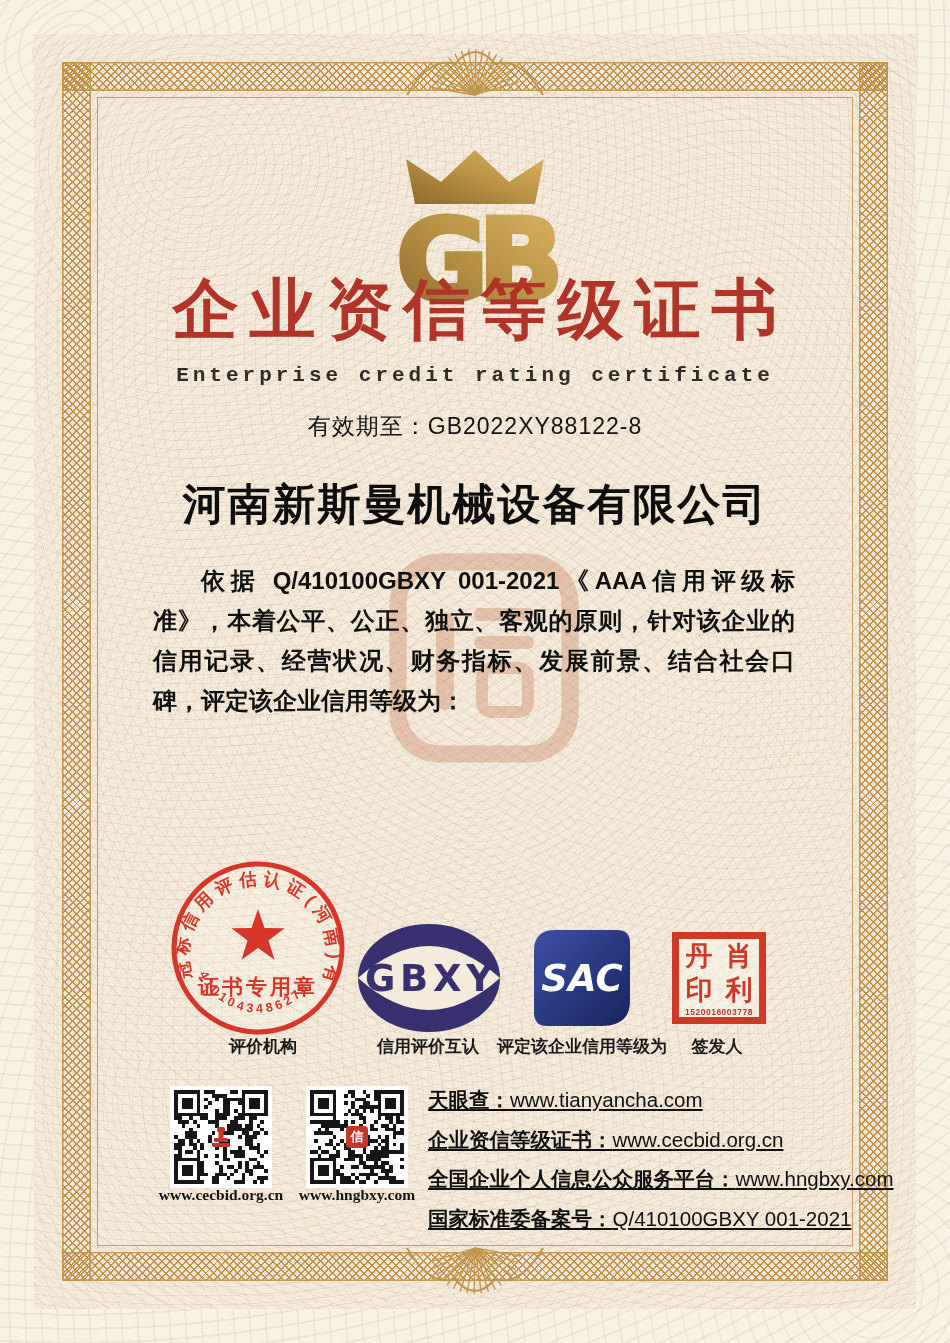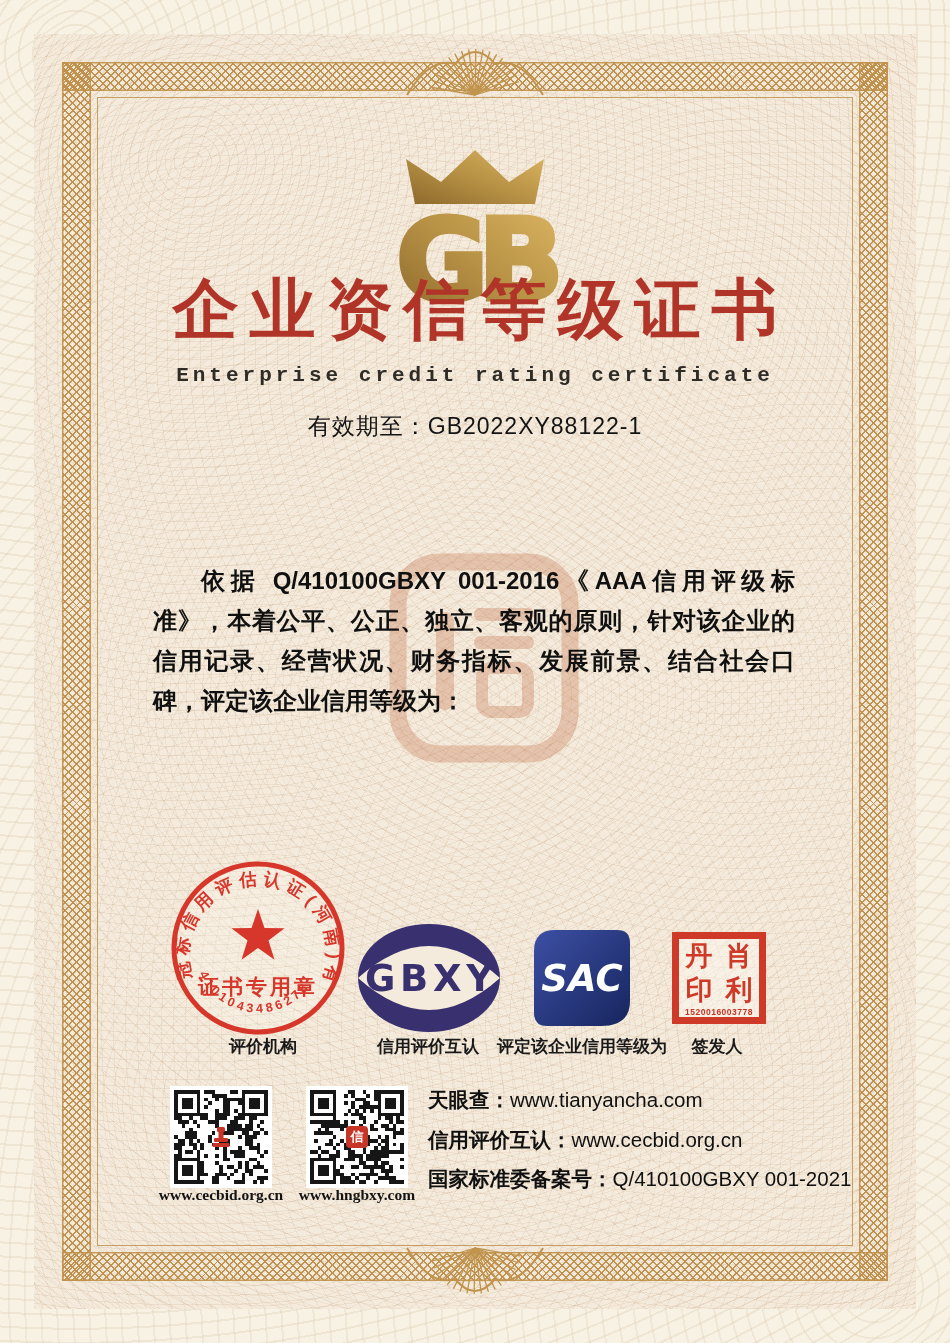--- a/index.html
+++ b/index.html
@@ -75,21 +75,21 @@
   .qr-center{position:absolute;left:50%;top:50%;width:24px;height:24px;transform:translate(-50%,-50%);
     display:flex;align-items:center;justify-content:center;}
   .qr-seal{width:22px;height:22px;background:#c73527;border-radius:4px;color:#fff;
     font-family:"Liberation Serif",serif;font-weight:700;font-size:13px;display:flex;align-items:center;justify-content:center;}
   .qr-label{position:absolute;top:1186px;font-family:"Liberation Serif",serif;font-weight:700;
     font-size:15.5px;color:#131313;text-align:center;}
   .qlbl1{left:158px;width:126px;}
   .qlbl2{left:296px;width:122px;}
 
   .flines{position:absolute;left:428px;top:1086px;width:478px;}
-  .f-line{font-size:20.5px;font-weight:600;color:#101010;margin-bottom:11.5px;white-space:nowrap;}
+  .f-line{font-size:20.5px;font-weight:600;color:#101010;margin-bottom:11.5px;white-space:nowrap;text-decoration:underline;}
   .f-line .val{font-weight:500;}
 </style>
 </head>
 <body>
 
 <div class="page">
   <div class="panel"></div>
   <div class="band top"></div>
   <div class="band bottom"></div>
   <div class="band left"></div>
@@ -160,22 +160,23 @@
           <stop offset=".5" stop-color="#b89245"></stop>
           <stop offset="1" stop-color="#ddb763"></stop>
       </linearGradient>
     </defs>
     <path d="M40 58 L31 13 L66 36 L100 4 L134 36 L169 13 L160 58 Z" fill="url(#gold)"></path>
     <text x="100" y="153" text-anchor="middle" font-family="DejaVu Sans, sans-serif" font-weight="bold" font-size="112" letter-spacing="-10" fill="url(#gold)" stroke="url(#gold)" stroke-width="5" paint-order="stroke">GB</text>
   </svg>
 
   <div class="center title">企业资信等级证书</div>
   <div class="center subtitle">Enterprise credit rating certificate</div>
-  <div class="center certno"><span>有效期至：</span><span>GB2022XY88122-1</span></div>
-  <div class="body-text">依据 Q/410100GBXY  001-2016《AAA信用评级标准》，本着公平、公正、独立、客观的原则，针对该企业的信用记录、经营状况、财务指标、发展前景、结合社会口碑，评定该企业信用等级为：</div>
+  <div class="center certno"><span>有效期至：</span><span>GB2022XY88122-8</span></div>
+  <div class="center company">河南新斯曼机械设备有限公司</div>
+  <div class="body-text">依据 Q/410100GBXY  001-2021《AAA信用评级标准》，本着公平、公正、独立、客观的原则，针对该企业的信用记录、经营状况、财务指标、发展前景、结合社会口碑，评定该企业信用等级为：</div>
 
 
   <svg class="roundseal" width="180" height="180" viewBox="0 0 180 180">
     <defs>
       <path id="ringPath" d="M 24,120 A 70,70 0 1 1 156,120"></path>
       <path id="numPath" d="M 29,110 A 64,64 0 0 0 151,110"></path>
     </defs>
     <circle cx="90" cy="90" r="84" fill="rgba(253,248,240,.25)" stroke="#d6372a" stroke-width="5"></circle>
     <polygon fill="#d6372a" points="90,51 96.5,70.1 116.6,70.3 100.5,82.4 106.5,101.7 90,90 73.5,101.7 79.5,82.4 63.4,70.3 83.5,70.1"></polygon>
     <text font-size="17.5" letter-spacing="5.5" font-weight="bold" fill="#d6372a">
@@ -848,16 +849,17 @@
       </div>
     <div class="qr-center">
       <div class="qr-seal">信</div>
     </div>
   </div>
   <div class="qr-label qlbl1">www.cecbid.org.cn</div>
   <div class="qr-label qlbl2">www.hngbxy.com</div>
 
   <div class="flines">
     <div class="f-line"><span>天眼查：</span><span class="val">www.tianyancha.com</span></div>
-    <div class="f-line"><span>信用评价互认：</span><span class="val">www.cecbid.org.cn</span></div>
+    <div class="f-line"><span>企业资信等级证书：</span><span class="val">www.cecbid.org.cn</span></div>
+    <div class="f-line"><span>全国企业个人信息公众服务平台：</span><span class="val">www.hngbxy.com</span></div>
     <div class="f-line"><span>国家标准委备案号：</span><span class="val">Q/410100GBXY 001-2021</span></div>
   </div>
 </div>
 
 </body></html>

